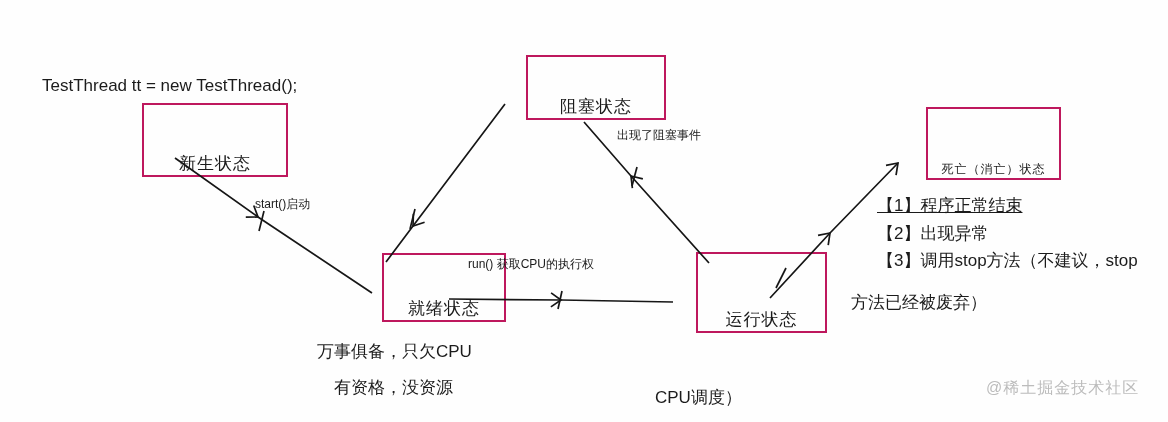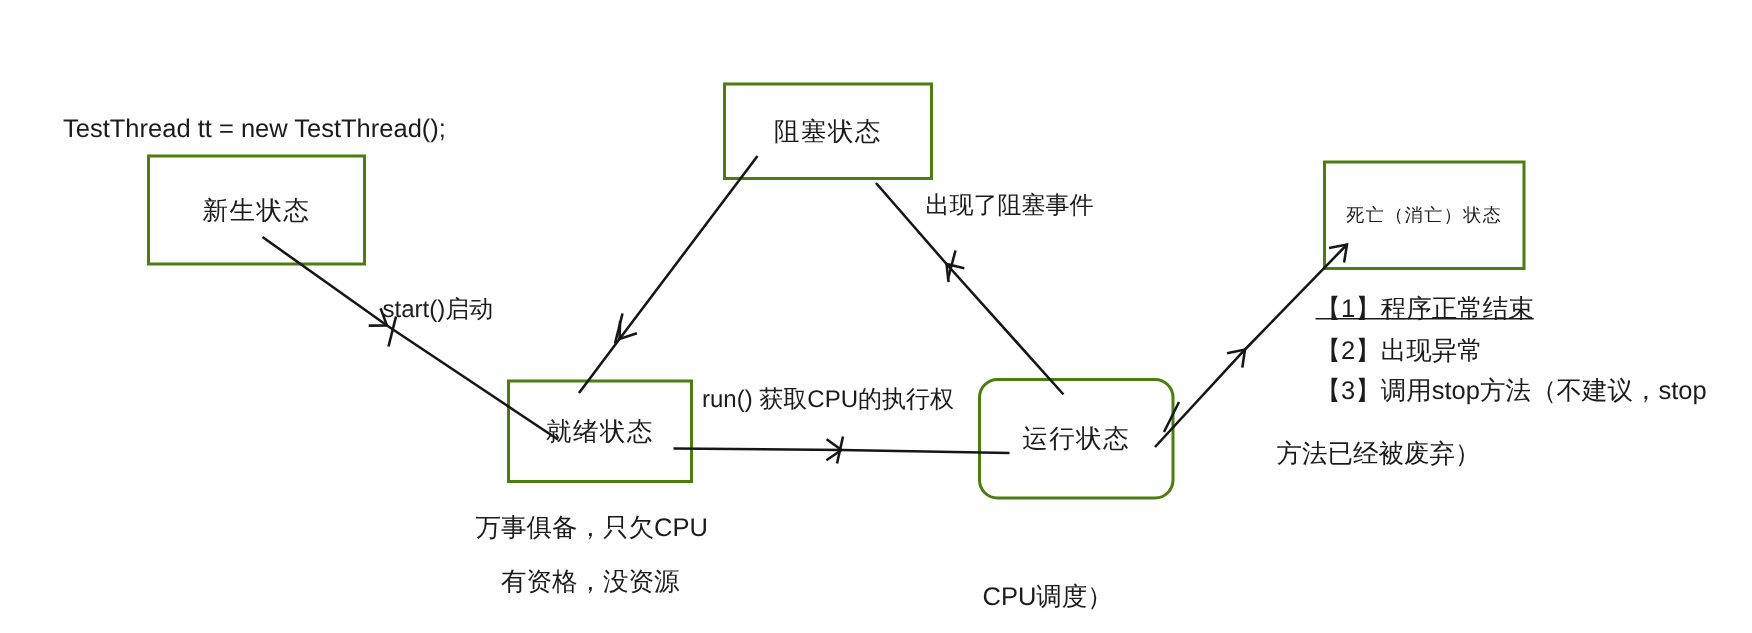--- a/index.html
+++ b/index.html
@@ -6,36 +6,37 @@
   .stage{
     position:relative;
     width:1168px;height:422px;
     background:#fefefe;
     font-family:"Liberation Sans","DejaVu Sans",sans-serif;
     color:#1b1b1b;
     overflow:hidden;
   }
   .box{
     position:absolute;
-    border:2px solid #4d7c0f;
-    display:flex;align-items:center;justify-content:center;
+    border:2px solid #be185d;
+    display:flex;align-items:flex-end;justify-content:center;
     font-size:17px;letter-spacing:1px;white-space:nowrap;
     box-sizing:border-box;
+    margin-left:44px;
   }
-  .lbl{position:absolute;font-size:16px;white-space:nowrap;}
+  .lbl{position:absolute;font-size:12px;white-space:nowrap;}
   .note{position:absolute;font-size:17px;white-space:nowrap;}
   .code{position:absolute;left:42px;top:76px;font-size:17px;white-space:nowrap;}
   .watermark{position:absolute;left:986px;top:378px;font-size:16px;color:#bcbcbc;letter-spacing:1px;}
   svg.overlay{position:absolute;left:0;top:0;pointer-events:none;}
 
   .box-new{left:98px;top:103px;width:146px;height:74px;}
   .box-blocked{left:482px;top:55px;width:140px;height:65px;}
   .box-dead{left:882px;top:107px;width:135px;height:73px;font-size:12px;}
   .box-ready{left:338px;top:253px;width:124px;height:69px;}
-  .box-running{left:652px;top:252px;width:131px;height:81px;border-radius:13px;}
+  .box-running{left:652px;top:252px;width:131px;height:81px;}
 
   .lbl-start{left:255px;top:196px;}
   .lbl-run{left:468px;top:256px;}
   .lbl-block{left:617px;top:127px;}
 
   .note-ready-1{left:317px;top:340px;}
   .note-ready-2{left:334px;top:376px;}
   .note-running-1{left:655px;top:350px;}
   .note-running-2{left:655px;top:386px;}
   .note-dead-1{left:877px;top:194px;text-decoration:underline;}
@@ -71,20 +72,21 @@
   <div class="lbl lbl-block">出现了阻塞事件</div>
 
   <div class="note note-ready-1">万事俱备，只欠CPU</div>
   <div class="note note-ready-2">有资格，没资源</div>
   <div class="note note-running-2">CPU调度）</div>
   <div class="note note-dead-1">【1】程序正常结束</div>
   <div class="note note-dead-2">【2】出现异常</div>
   <div class="note note-dead-3">【3】调用stop方法（不建议，stop</div>
   <div class="note note-dead-4">方法已经被废弃）</div>
 
+  <div class="watermark">@稀土掘金技术社区</div>
 
   <svg class="overlay" width="1168" height="422" viewBox="0 0 1168 422">
     <defs>
       <marker id="ah" markerUnits="userSpaceOnUse" markerWidth="18" markerHeight="18" viewBox="0 0 18 18" refX="14" refY="9" orient="auto">
         <path d="M4,2 L14,9 L4,16" fill="none" stroke="#161616" stroke-width="1.7"></path>
       </marker>
     </defs>
     <g stroke="#161616" stroke-width="1.7" fill="none">
 
       <polyline points="175,158 258,217 372,293" marker-mid="url(#ah)"></polyline>

